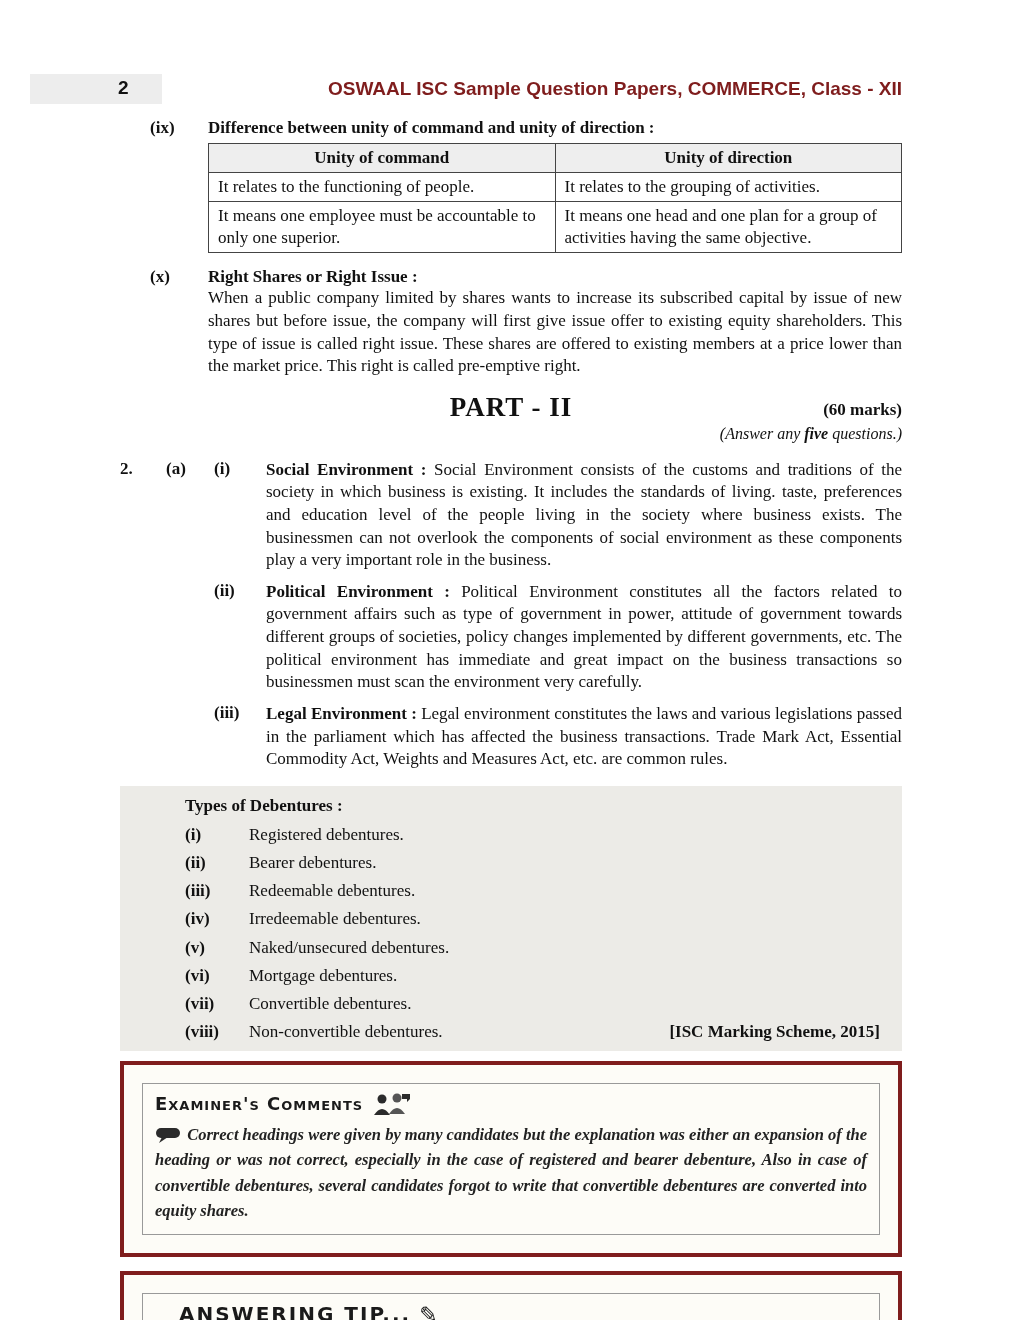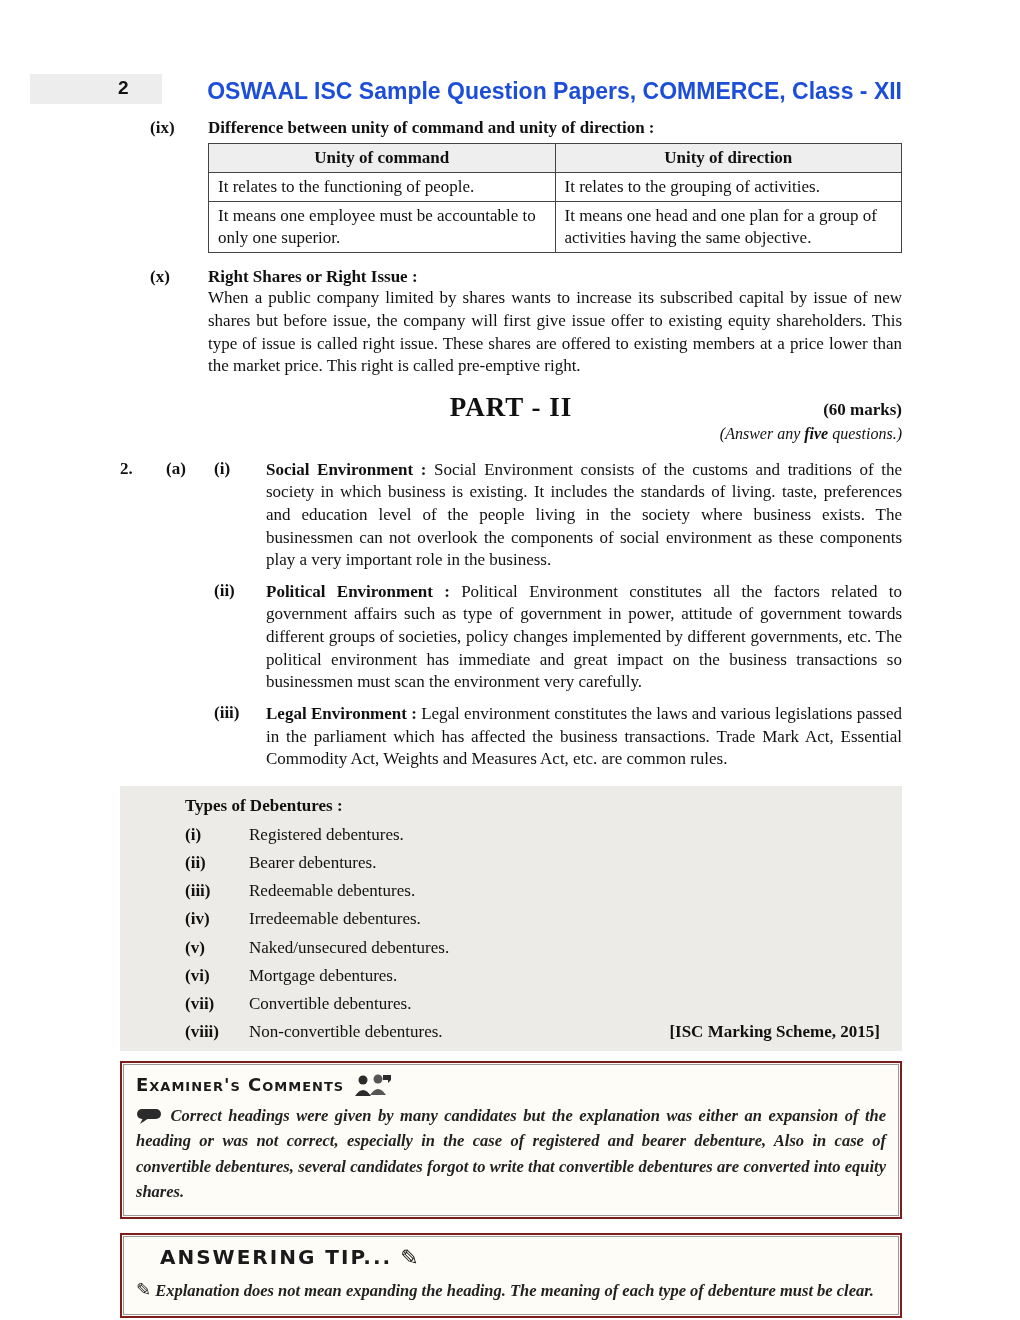--- a/index.html
+++ b/index.html
@@ -8,21 +8,21 @@
     width:1020px; height:1320px; overflow:hidden; position:relative;
     font-family:"Liberation Serif", serif; font-size:17px; color:#111;
   }
   .bold { font-weight:bold; }
   .just { text-align:justify; line-height:1.33; }
 
   
   .header { position:relative; height:118px; }
   .pagebar { position:absolute; left:30px; top:74px; width:132px; height:30px; background:#ededed; }
   .pagenum { position:absolute; left:118px; top:77px; font-family:"Liberation Sans", sans-serif; font-weight:bold; font-size:19px; color:#111; }
-  .htitle  { position:absolute; right:118px; top:78px; font-family:"Liberation Sans", sans-serif; font-weight:bold; font-size:23px; color:#1d4ed8; white-space:nowrap; }
+  .htitle  { position:absolute; right:118px; top:78px; font-family:"Liberation Sans", sans-serif; font-weight:bold; font-size:19px; color:#7f1d1d; white-space:nowrap; }
 
   .content { padding:0 118px 0 120px; }
 
   .row { display:flex; align-items:flex-start;gap:16px; }
 
   
   .roman-item { margin-left:30px; margin-bottom:10px; }
   .rlbl { flex:0 0 42px; font-weight:bold; }
 
   
@@ -47,21 +47,21 @@
   .sub p { flex:1; }
 
   
   .deb-box { background:#ecebe7; padding:10px 10px 6px 65px; margin:6px 0 10px 0; }
   .deb-head { margin-bottom:8px; }
   .deb-item { margin-bottom:7px; line-height:1.25; }
   .dlbl { flex:0 0 48px; font-weight:bold; }
   .deb-src { margin-left:auto; font-weight:bold; padding-right:12px; }
 
   
-  .frame { border:2px solid #7f1d1d; padding:1px; margin-bottom:14px; background:#fdfcf7; }
+  .frame { border:4px solid #7f1d1d; padding:18px; margin-bottom:14px; background:#fdfcf7; }
   .frame-inner { border:1px solid #999; padding:8px 12px 10px 12px; }
   .ex-title-row { display:flex; align-items:center; gap:8px; margin-bottom:6px; }
   .ex-title { font-family:"DejaVu Sans", sans-serif; font-weight:bold; font-size:18px; letter-spacing:1px; font-variant:small-caps; color:#1a1a1a; }
   .tip-title { font-family:"DejaVu Sans", sans-serif; font-weight:bold; font-size:20px; letter-spacing:2px; color:#1a1a1a;margin-left:24px; }
   .script { font-style:italic; font-weight:600; font-size:16.5px; line-height:1.55; color:#222; text-align:justify; }
   .pen { font-family:"DejaVu Sans", sans-serif; font-size:22px; font-style:normal; display:inline-block; transform:rotate(0deg); }
   .icn { vertical-align:middle; }
 
   
   .da { margin-left:45px; }

